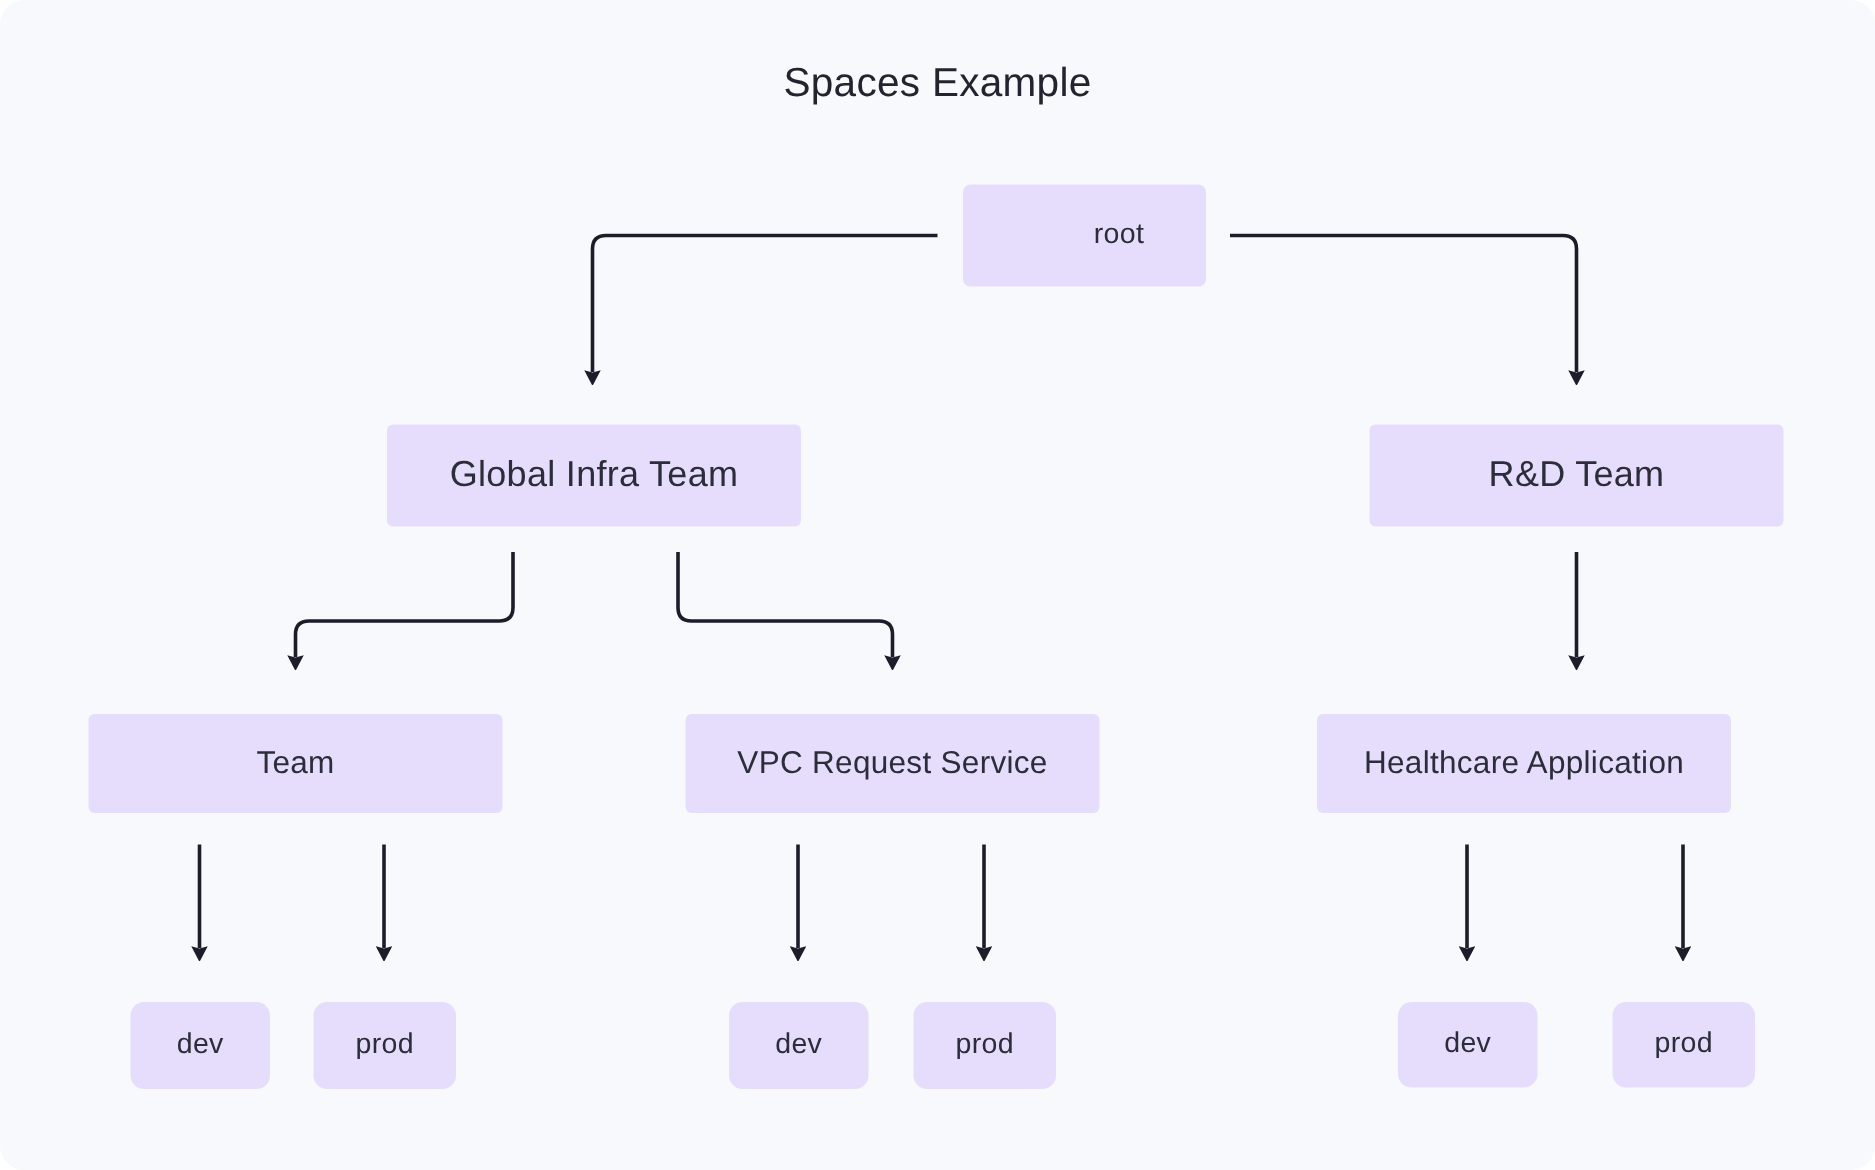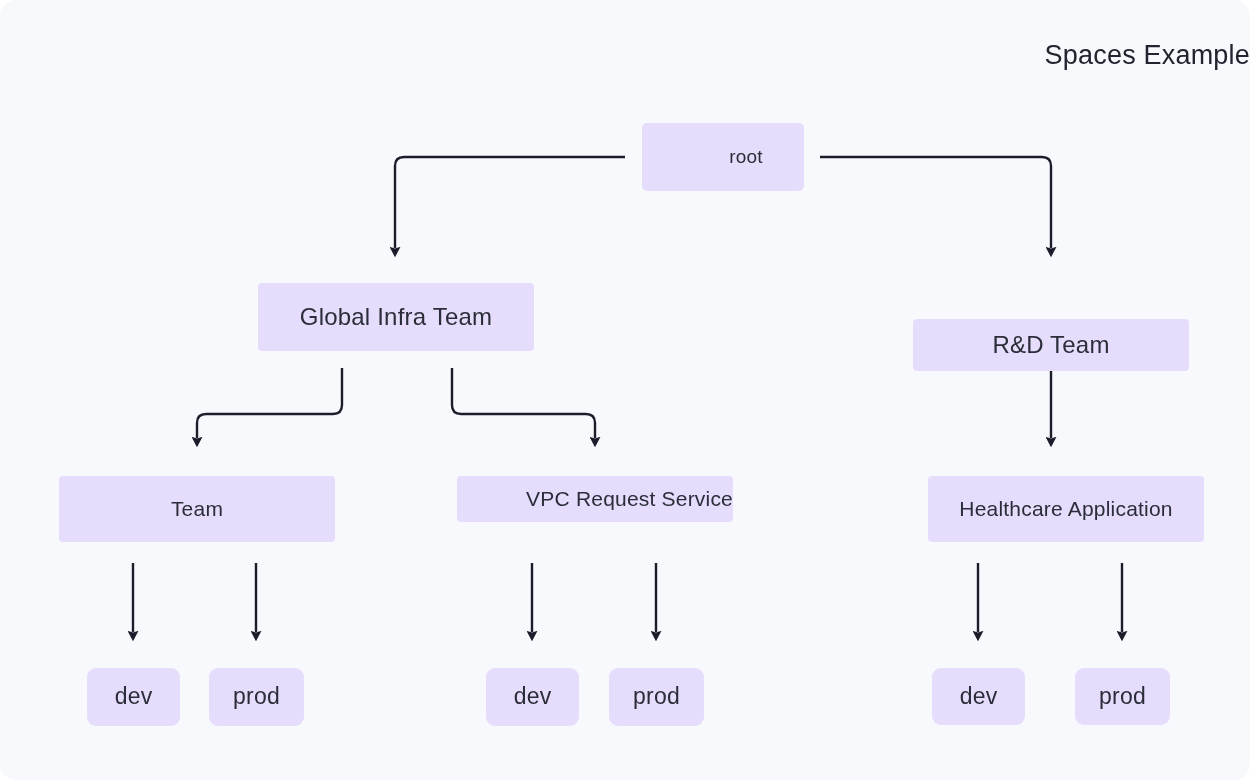--- a/index.html
+++ b/index.html
@@ -20,21 +20,21 @@
     background: #f8f9fc;
     border-radius: 16px;
     overflow: hidden;
     box-sizing: border-box;
   }
   #diagram-title {
     position: absolute;
     left: 0;
     top: 40px;
     width: 1250px;
-    text-align: right;
+    text-align: center;
     font-size: 27px;
     font-weight: 400;
     color: #232430;
     letter-spacing: 0.2px;
   }
   #edge-layer {
     position: absolute;
     left: 0;
     top: 0;
     width: 1250px;
@@ -51,21 +51,21 @@
     font-size: 19px;
     font-weight: 400;
     letter-spacing: 0.2px;
     box-sizing: border-box;
     text-align: center;
     line-height: 1.2;
   }
   .node.lvl0 { border-radius: 5px; font-size: 19px; padding-left: 46px; }
   .node.lvl1 { border-radius: 4px; font-size: 24px; }
   .node.lvl2 { border-radius: 4px; font-size: 21px; }
-  .node.leaf { border-radius: 9px; font-size: 23px; }
+  .node.leaf { border-radius: 9px; font-size: 19px; }
 </style>
 </head>
 <body>
 
 <div id="canvas">
 
   <div id="diagram-title">Spaces Example</div>
 
   <svg id="edge-layer" viewBox="0 0 1250 780" width="1250" height="780" xmlns="http://www.w3.org/2000/svg">
     <defs>
@@ -88,30 +88,30 @@
       </g>
   </svg>
 
   <div id="nodes">
       <div class="node lvl0" style="left: 642px; top: 123px; width: 162px; height: 68px; background: rgb(229, 221, 251); color: rgb(44, 45, 58);">
         <span>root</span>
       </div>
       <div class="node lvl1" style="left: 258px; top: 283px; width: 276px; height: 68px; background: rgb(229, 221, 251); color: rgb(44, 45, 58);">
         <span>Global Infra Team</span>
       </div>
-      <div class="node lvl1" style="left: 913px; top: 283px; width: 276px; height: 52px; background: rgb(229, 221, 251); color: rgb(44, 45, 58); margin-top: 36px;">
+      <div class="node lvl1" style="left: 913px; top: 283px; width: 276px; height: 68px; background: rgb(229, 221, 251); color: rgb(44, 45, 58);">
         <span>R&amp;D Team</span>
       </div>
       <div class="node lvl2" style="left: 59px; top: 476px; width: 276px; height: 66px; background: rgb(229, 221, 251); color: rgb(44, 45, 58);">
         <span>Team</span>
       </div>
-      <div class="node lvl2" style="left: 457px; top: 476px; width: 276px; height: 46px; background: rgb(229, 221, 251); color: rgb(44, 45, 58); justify-content: flex-end;">
+      <div class="node lvl2" style="left: 457px; top: 476px; width: 276px; height: 66px; background: rgb(229, 221, 251); color: rgb(44, 45, 58);">
         <span>VPC Request Service</span>
       </div>
-      <div class="node lvl2" style="left: 928px; top: 476px; width: 276px; height: 66px; background: rgb(229, 221, 251); color: rgb(44, 45, 58);">
+      <div class="node lvl2" style="left: 878px; top: 476px; width: 276px; height: 66px; background: rgb(229, 221, 251); color: rgb(44, 45, 58);">
         <span>Healthcare Application</span>
       </div>
       <div class="node leaf" style="left: 87px; top: 668px; width: 93px; height: 58px; background: rgb(229, 221, 251); color: rgb(44, 45, 58);">
         <span>dev</span>
       </div>
       <div class="node leaf" style="left: 209px; top: 668px; width: 95px; height: 58px; background: rgb(229, 221, 251); color: rgb(44, 45, 58);">
         <span>prod</span>
       </div>
       <div class="node leaf" style="left: 486px; top: 668px; width: 93px; height: 58px; background: rgb(229, 221, 251); color: rgb(44, 45, 58);">
         <span>dev</span>

